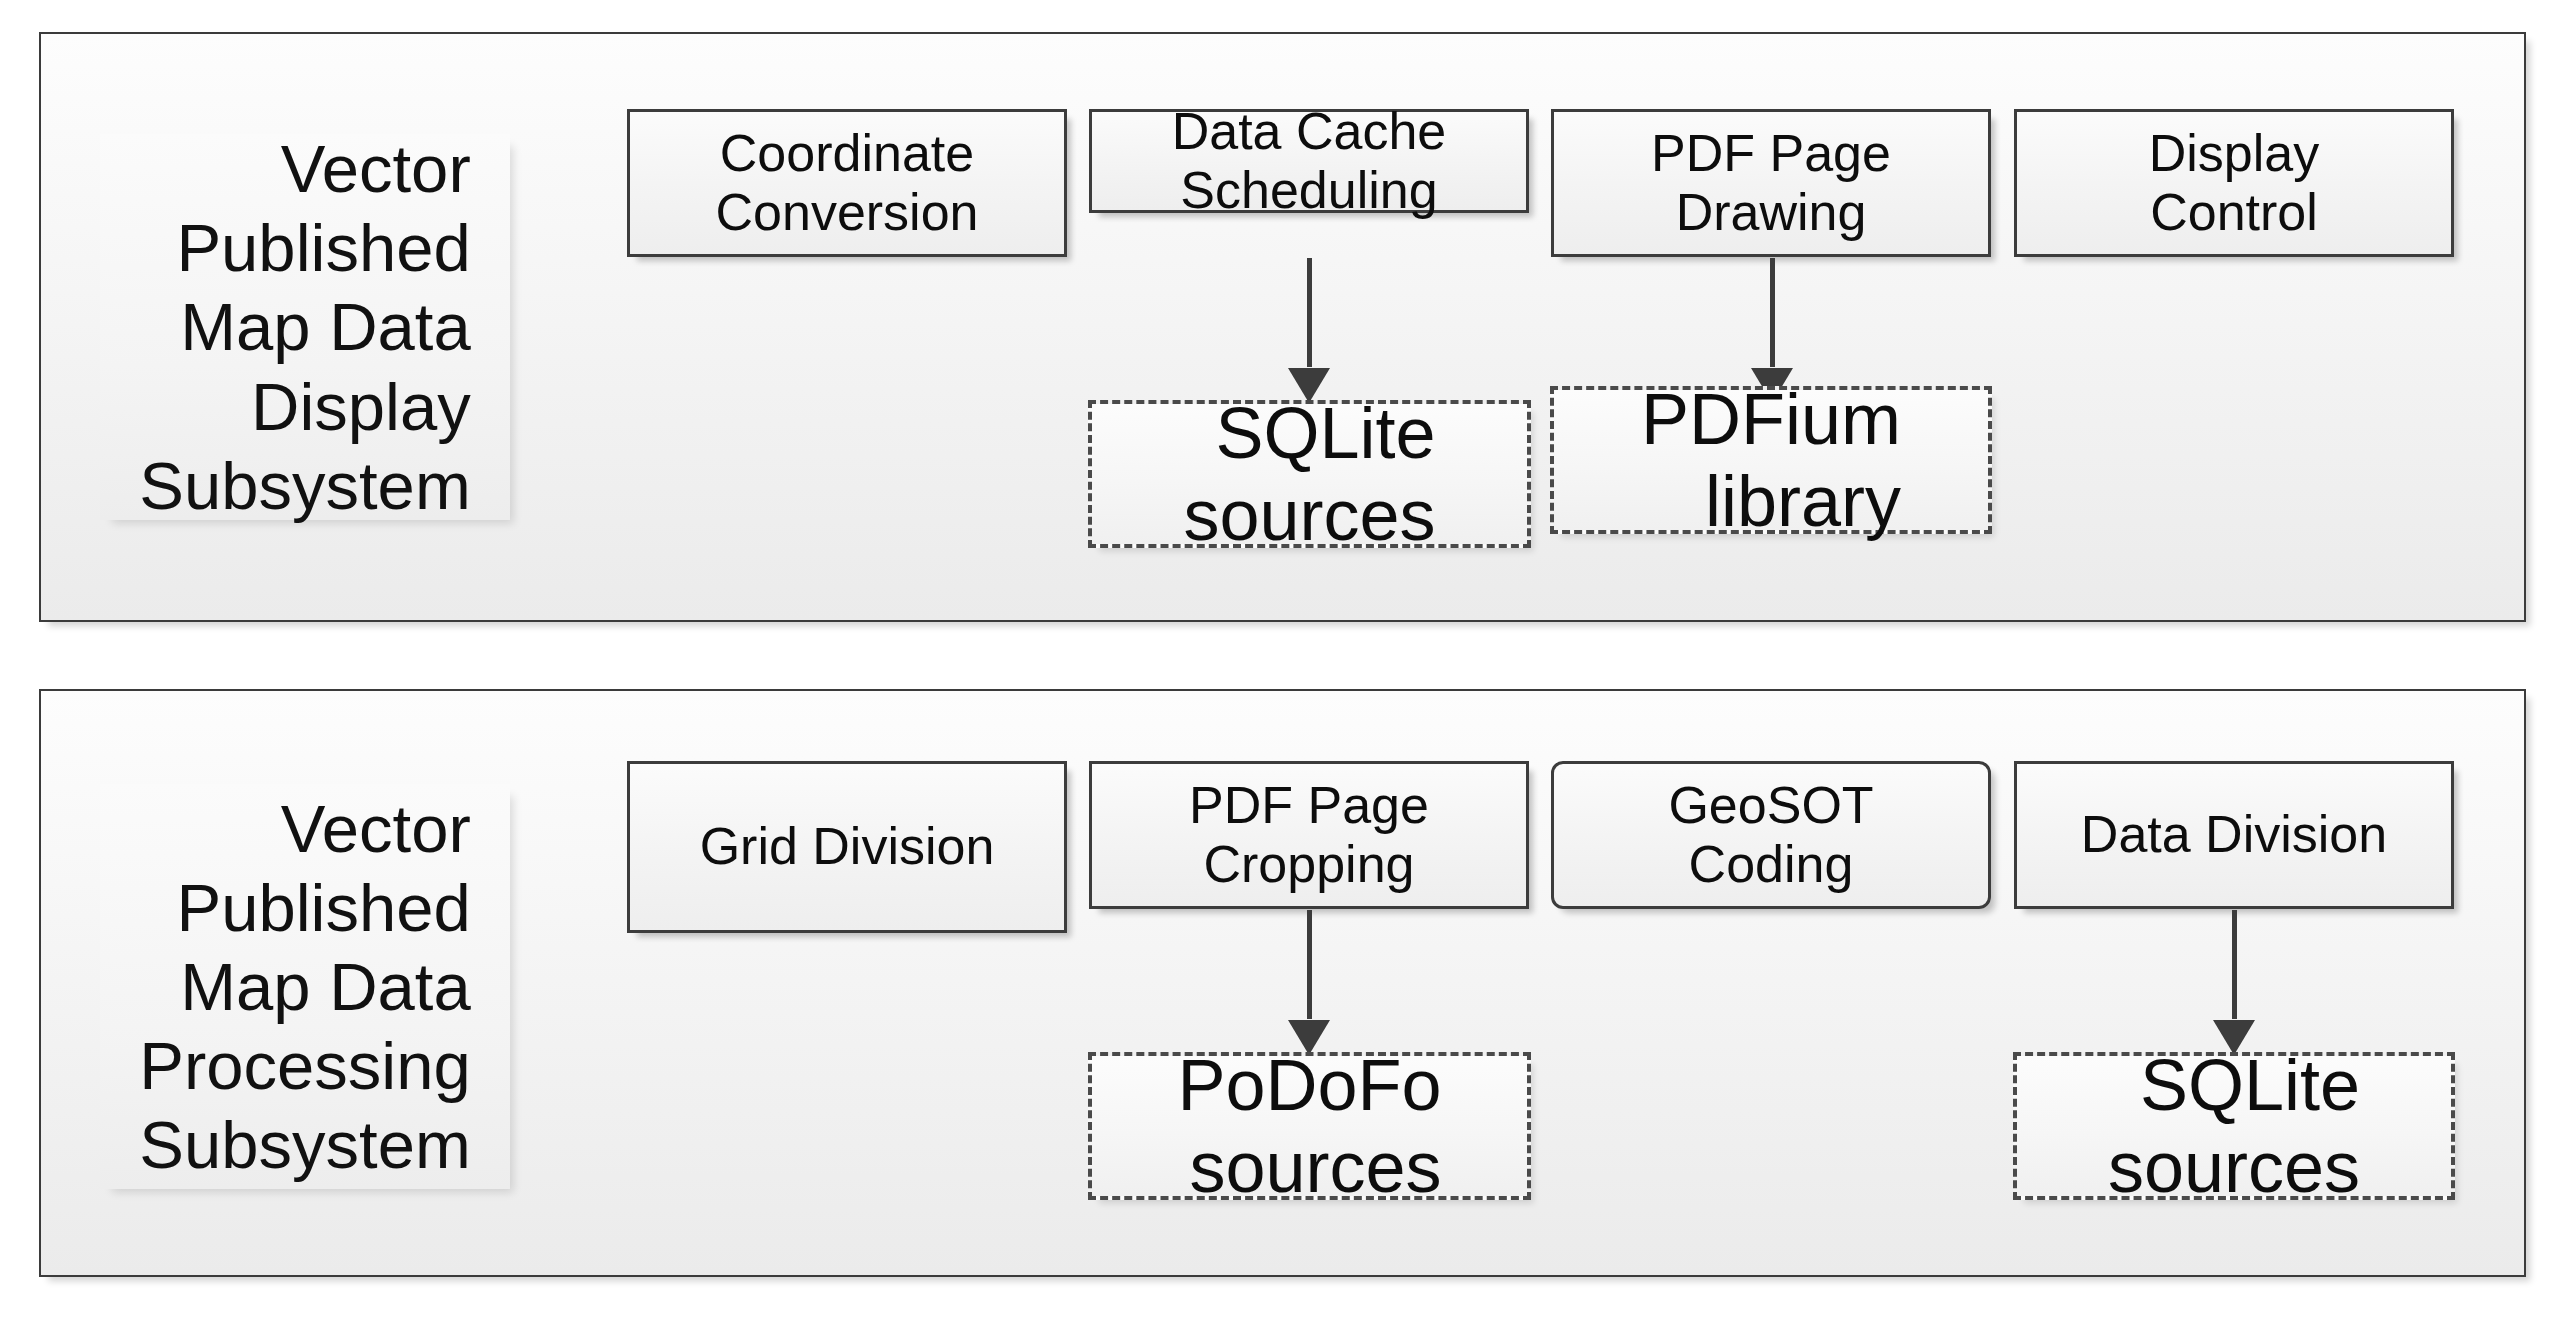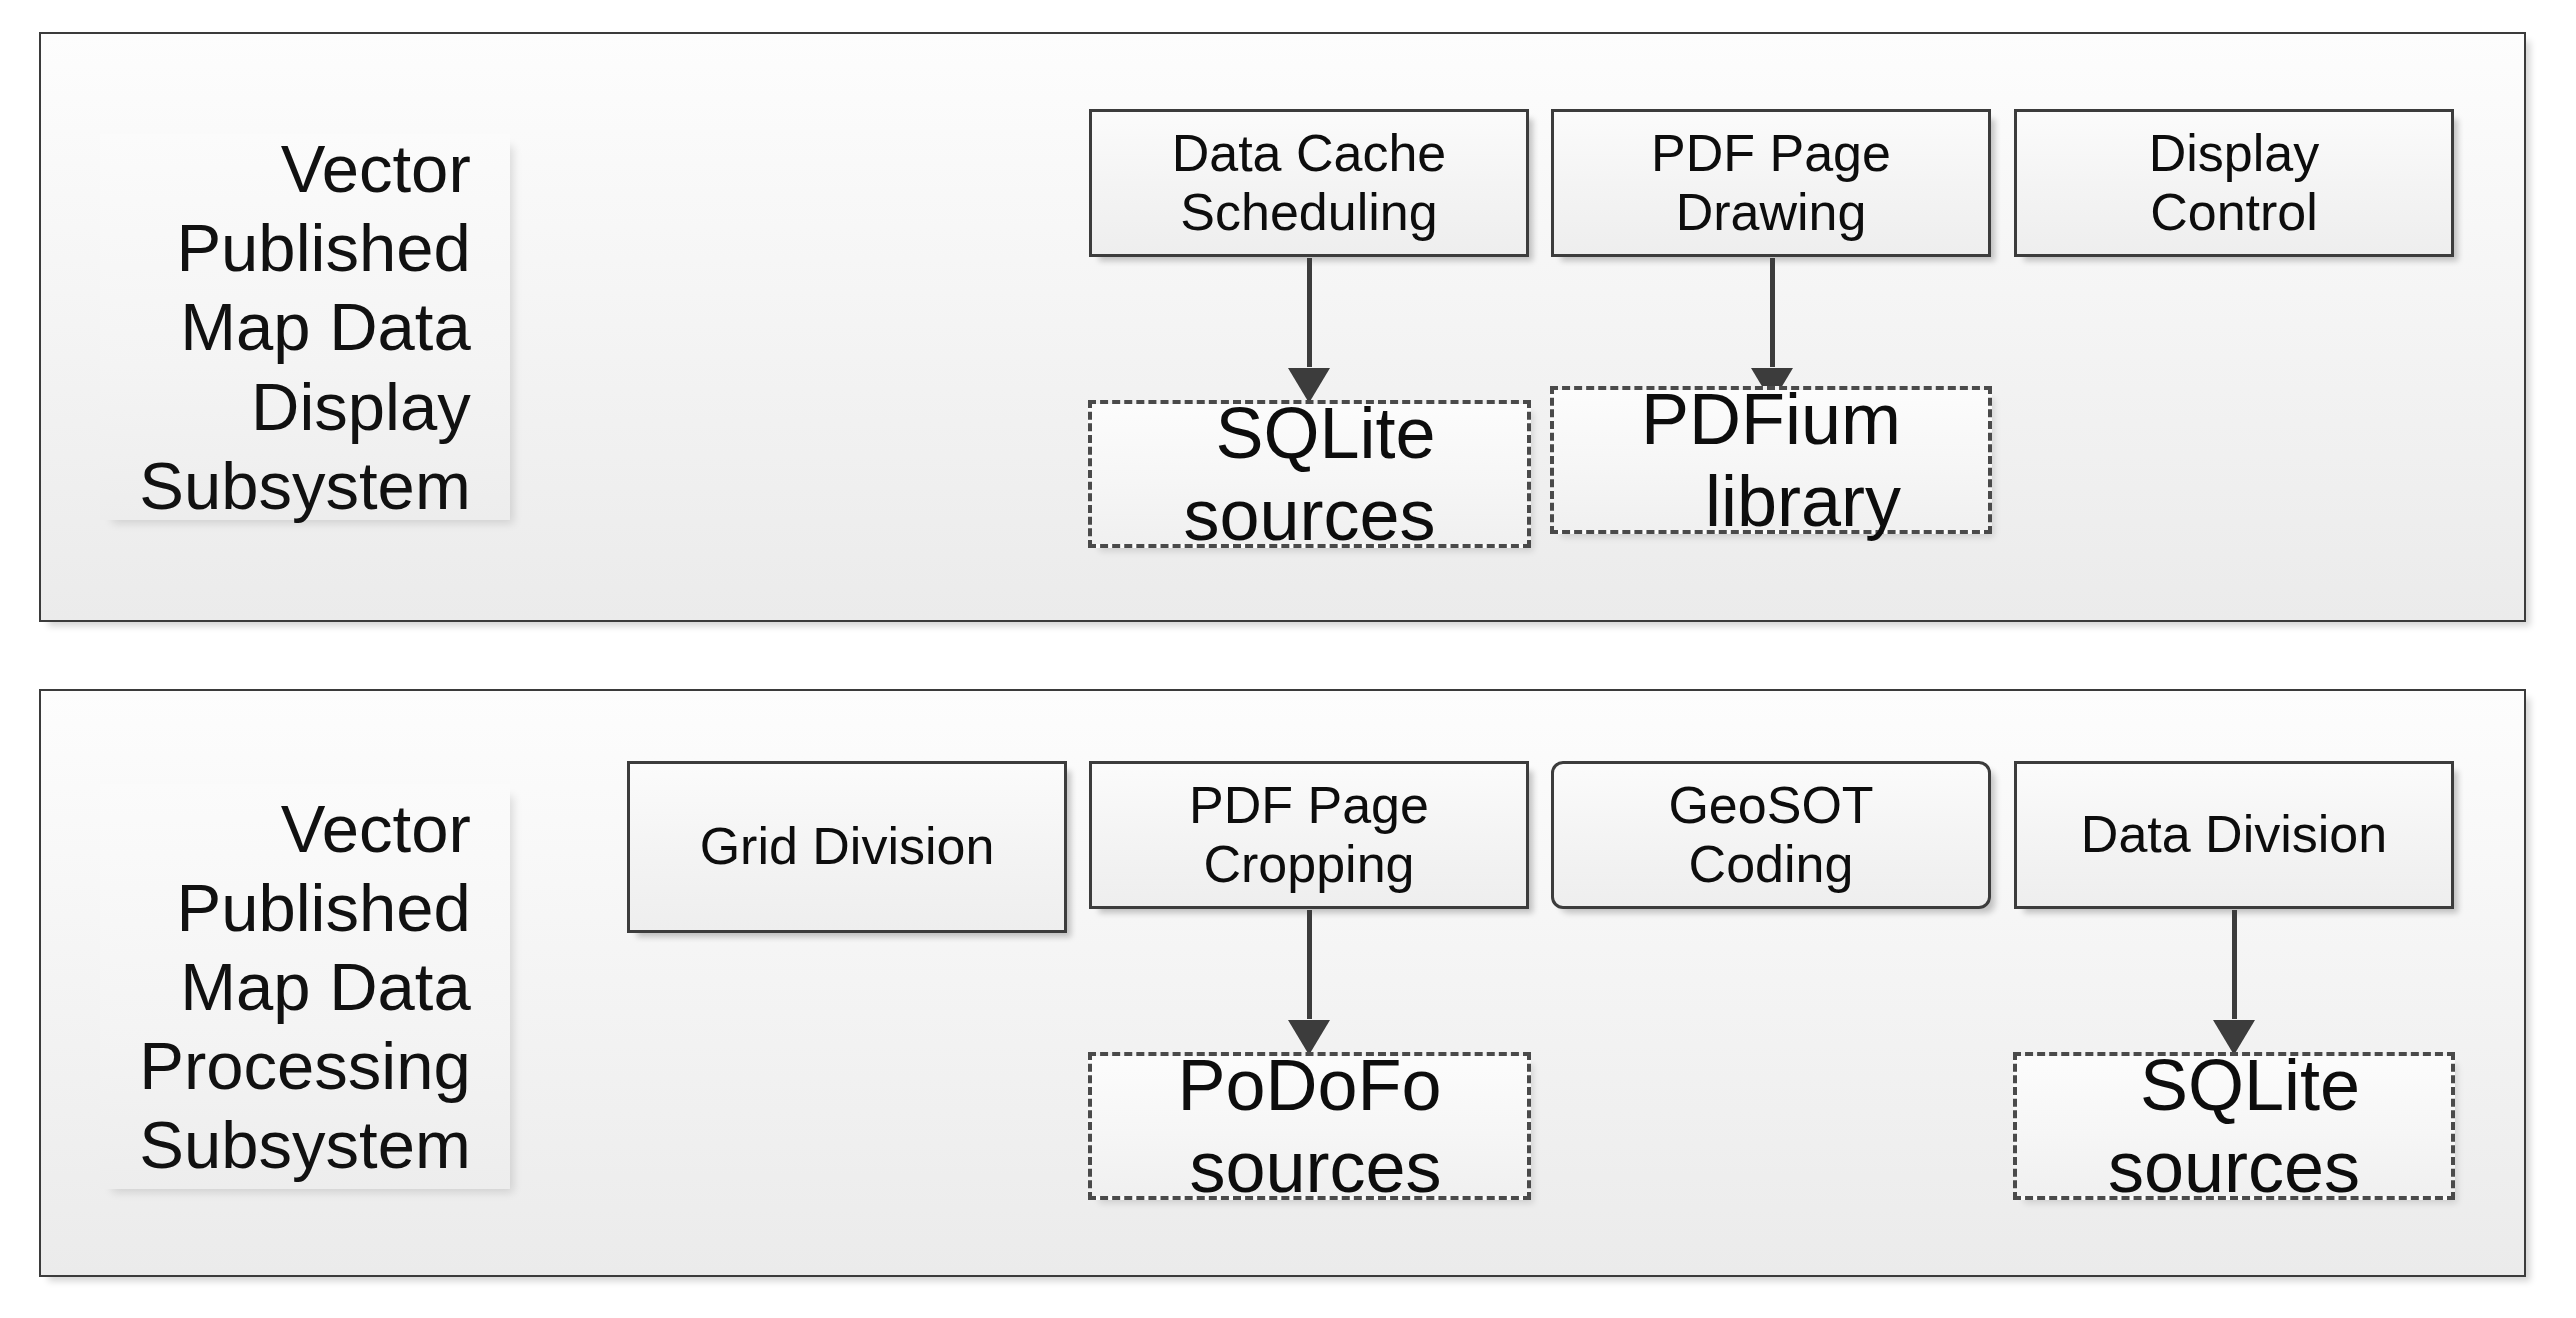--- a/index.html
+++ b/index.html
@@ -129,22 +129,24 @@
 <div id="stage">
 
   <div class="subsystem" id="subsystem-display">
 
     <div class="subsystem-label" id="label-display">Vector
 Published
 Map Data
 Display
 Subsystem</div>
 
-
-    <div class="module" style="left:1048px; top:75px; width:440px; height:148px;">Data Cache
+    <div class="module" style="left:586px; top:75px; width:440px; height:148px;">Coordinate
+Conversion</div>
+
+    <div class="module" style="left:1048px; top:75px; width:440px; height:104px;">Data Cache
 Scheduling</div>
 
     <div class="module" style="left:1510px; top:75px; width:440px; height:148px;">PDF Page
 Drawing</div>
 
     <div class="module" style="left:1973px; top:75px; width:440px; height:148px;">Display
 Control</div>
 
     <div class="arrow" style="left:1229px; top:224px; width:78px; height:145px;">
       <div class="shaft" style="height:109px;"></div>

